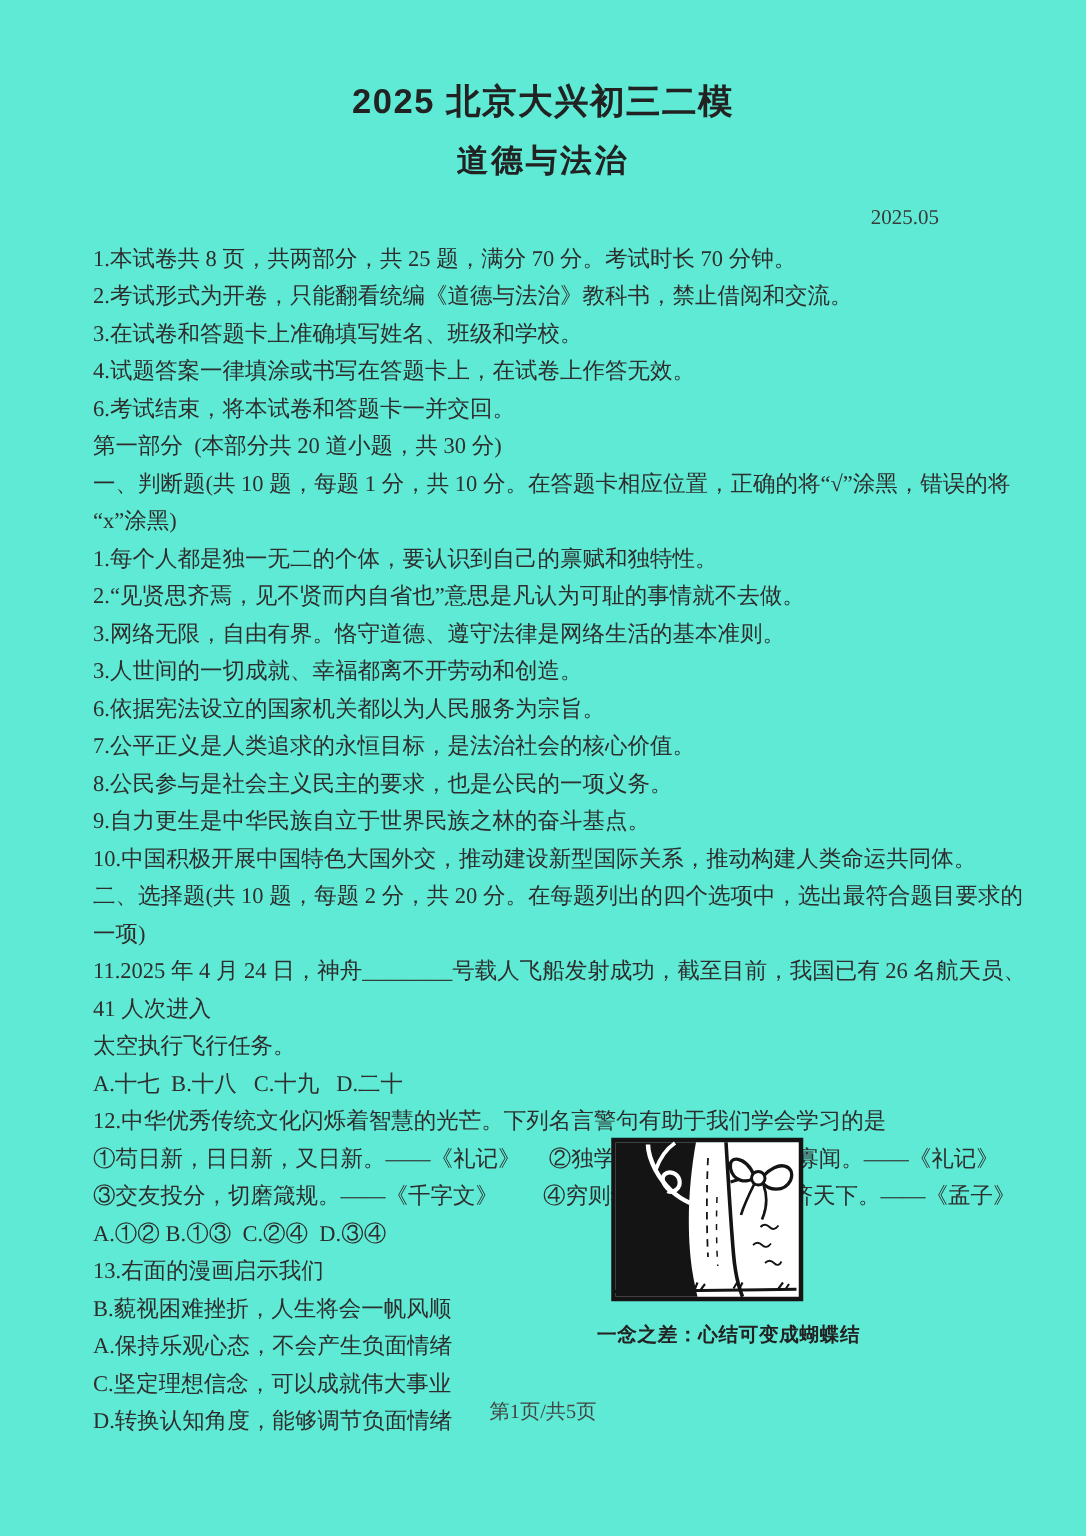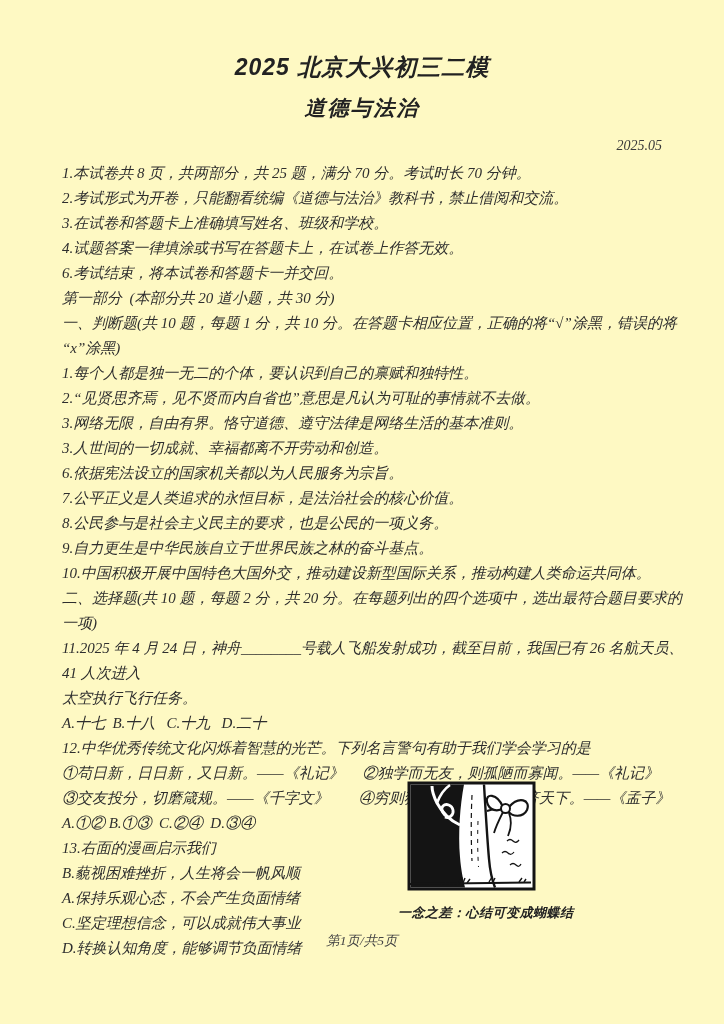--- a/index.html
+++ b/index.html
@@ -1,23 +1,22 @@
 <!DOCTYPE html>
 <html lang="zh"><head>
 <meta charset="utf-8">
 <style>
   html,body{margin:0;padding:0;background:#ffffff;}
   .page{
     position:relative;
     width:724px;height:1024px;
-    background:#fef9c3;
+    background:#5eead4;
     color:#2e2e2e;
     font-family:"Liberation Serif","DejaVu Serif",serif;
     overflow:hidden;
-    font-style:italic;
   }
   .doc-title{
     margin:52px 0 0 0;
     text-align:center;
     font-family:"Liberation Sans","DejaVu Sans",sans-serif;
     font-weight:bold;
     font-size:23px;
     line-height:30px;
     color:#222;
     letter-spacing:1px;
@@ -26,21 +25,21 @@
     margin:12px 0 0 0;
     text-align:center;
     font-family:"Liberation Sans","DejaVu Sans",sans-serif;
     font-weight:bold;
     font-size:21px;
     line-height:28px;
     color:#222;
     letter-spacing:2px;
   }
   .doc-date{
-    margin:14px 62px 0 0;
+    margin:14px 98px 0 0;
     text-align:right;
     font-size:14px;
     line-height:20px;
     color:#3a3a3a;
   }
   .body-text{
     margin:5px 40px 0 62px;
   }
   .line{
     font-size:15px;
@@ -48,21 +47,21 @@
     white-space:pre-wrap;
     color:#2e2e2e;
   }
   .center{
     text-align:left;
     margin-right:22px;
   }
   .cartoon{
     position:absolute;
     left:398px;
-    top:781px;
+    top:758px;
     width:148px;
     text-align:center;
   }
   .cartoon svg{display:block;margin:0 auto;}
   .cartoon-caption{
     margin-top:5px;
     font-size:13px;
     font-weight:bold;
     color:#222;
     letter-spacing:0.5px;

